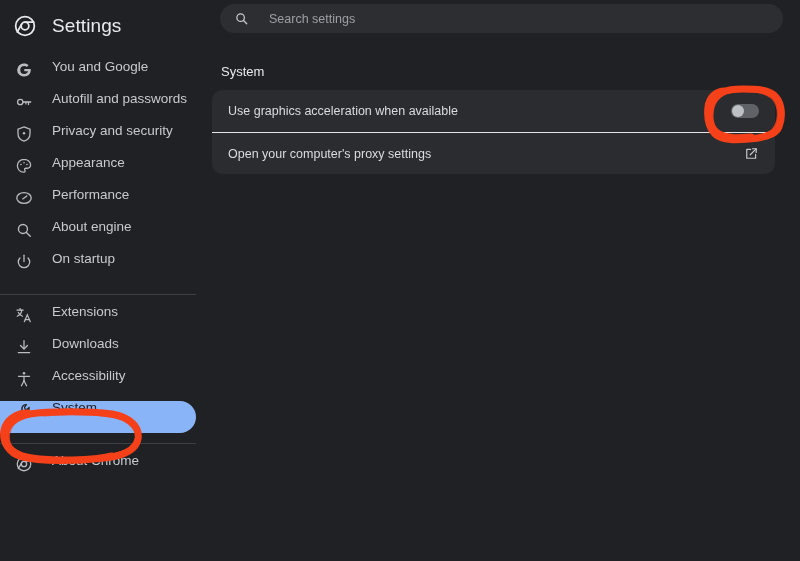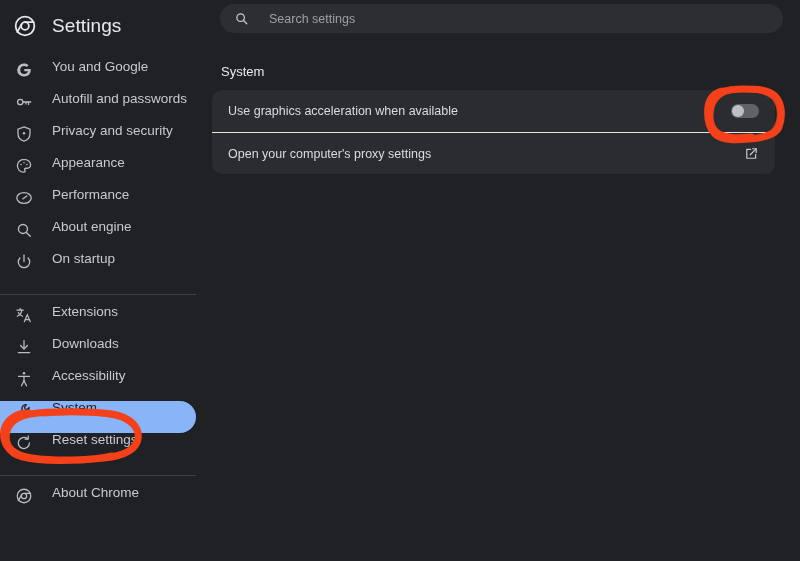--- a/index.html
+++ b/index.html
@@ -263,29 +263,20 @@
 
     <div class="nav-item selected">
       <span class="ico">
         <svg viewBox="0 0 24 24" fill="none" stroke="currentColor" stroke-width="1.7">
           <path d="M15.2 3.6a5 5 0 0 0-5.6 6.6L3.4 16.4a1.8 1.8 0 0 0 2.6 2.6l6.2-6.2a5 5 0 0 0 6.6-5.6l-2.8 2.8-2.6-.6-.6-2.6z" stroke-linejoin="round"></path>
         </svg>
       </span>
       <span class="nav-label">System</span>
     </div>
 
-    <div class="nav-item">
-      <span class="ico">
-        <svg viewBox="0 0 24 24" fill="none" stroke="currentColor" stroke-width="1.7">
-          <path d="M19.2 12a7.4 7.4 0 1 1-2.6-5.6" stroke-linecap="round"></path>
-          <path d="M17.6 2.6v4.2h-4.2" stroke-linecap="round" stroke-linejoin="round"></path>
-        </svg>
-      </span>
-      <span class="nav-label">Reset settings</span>
-    </div>
 
     <div class="divider"></div>
 
 
     <div class="nav-item">
       <span class="ico">
         <svg viewBox="0 0 24 24" fill="none" stroke="currentColor" stroke-width="1.7">
           <circle cx="12" cy="12" r="9"></circle>
           <circle cx="12" cy="12" r="3.6"></circle>
           <path d="M12 8.4h8.8" stroke-linecap="round"></path>

